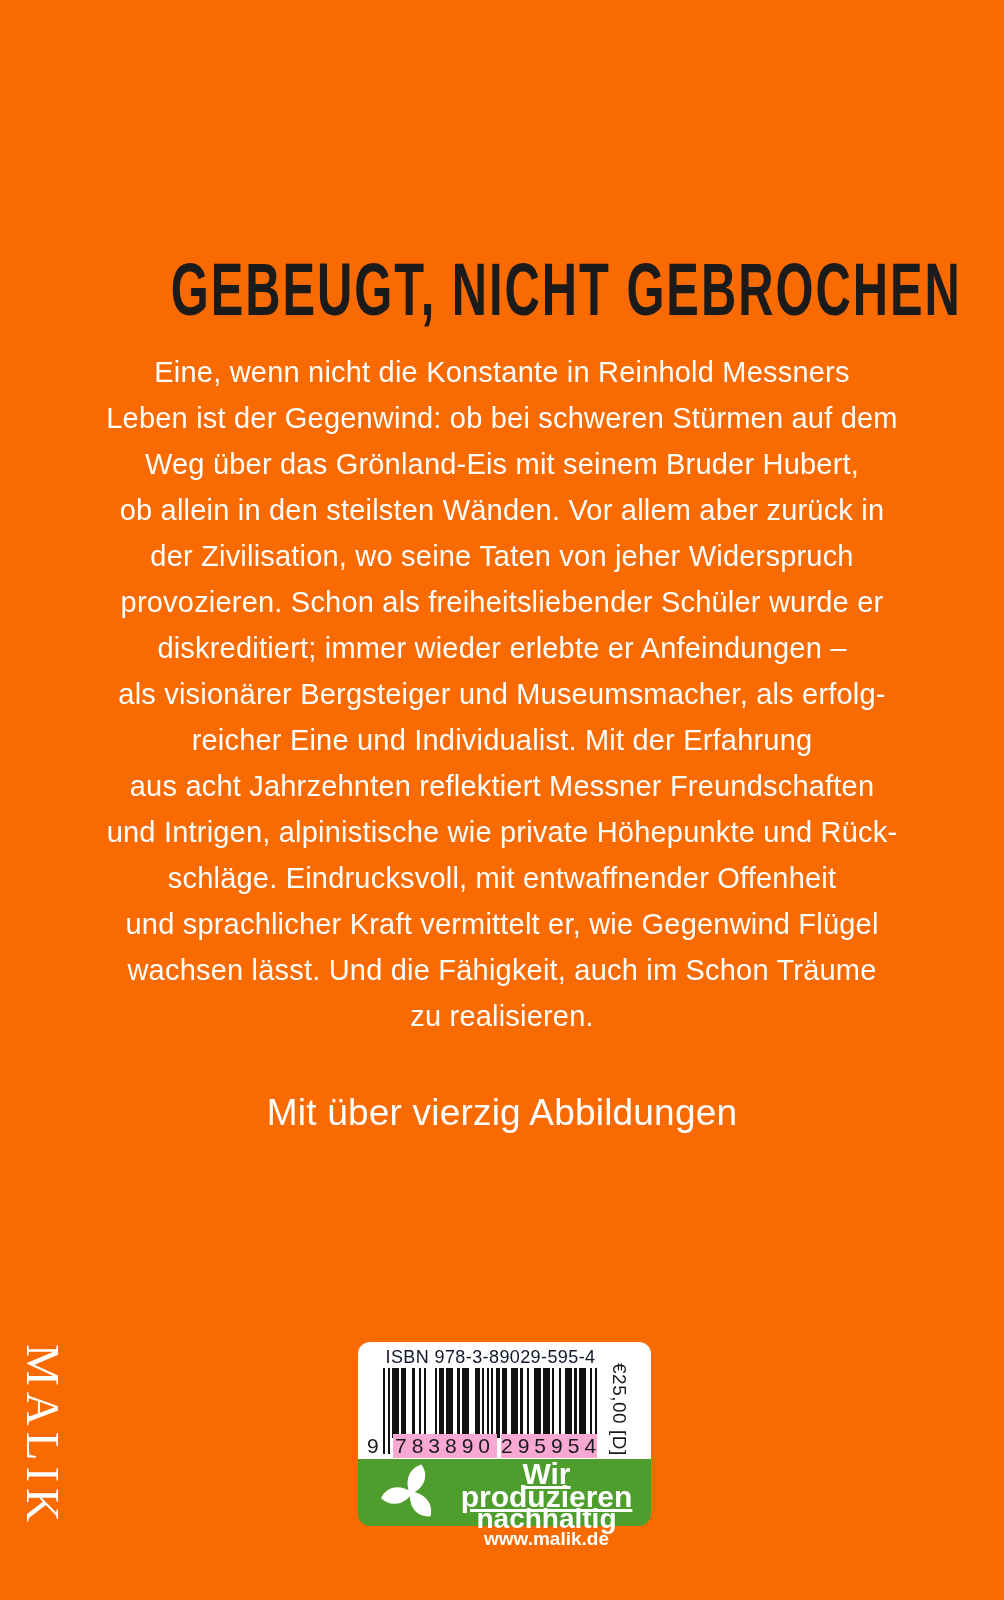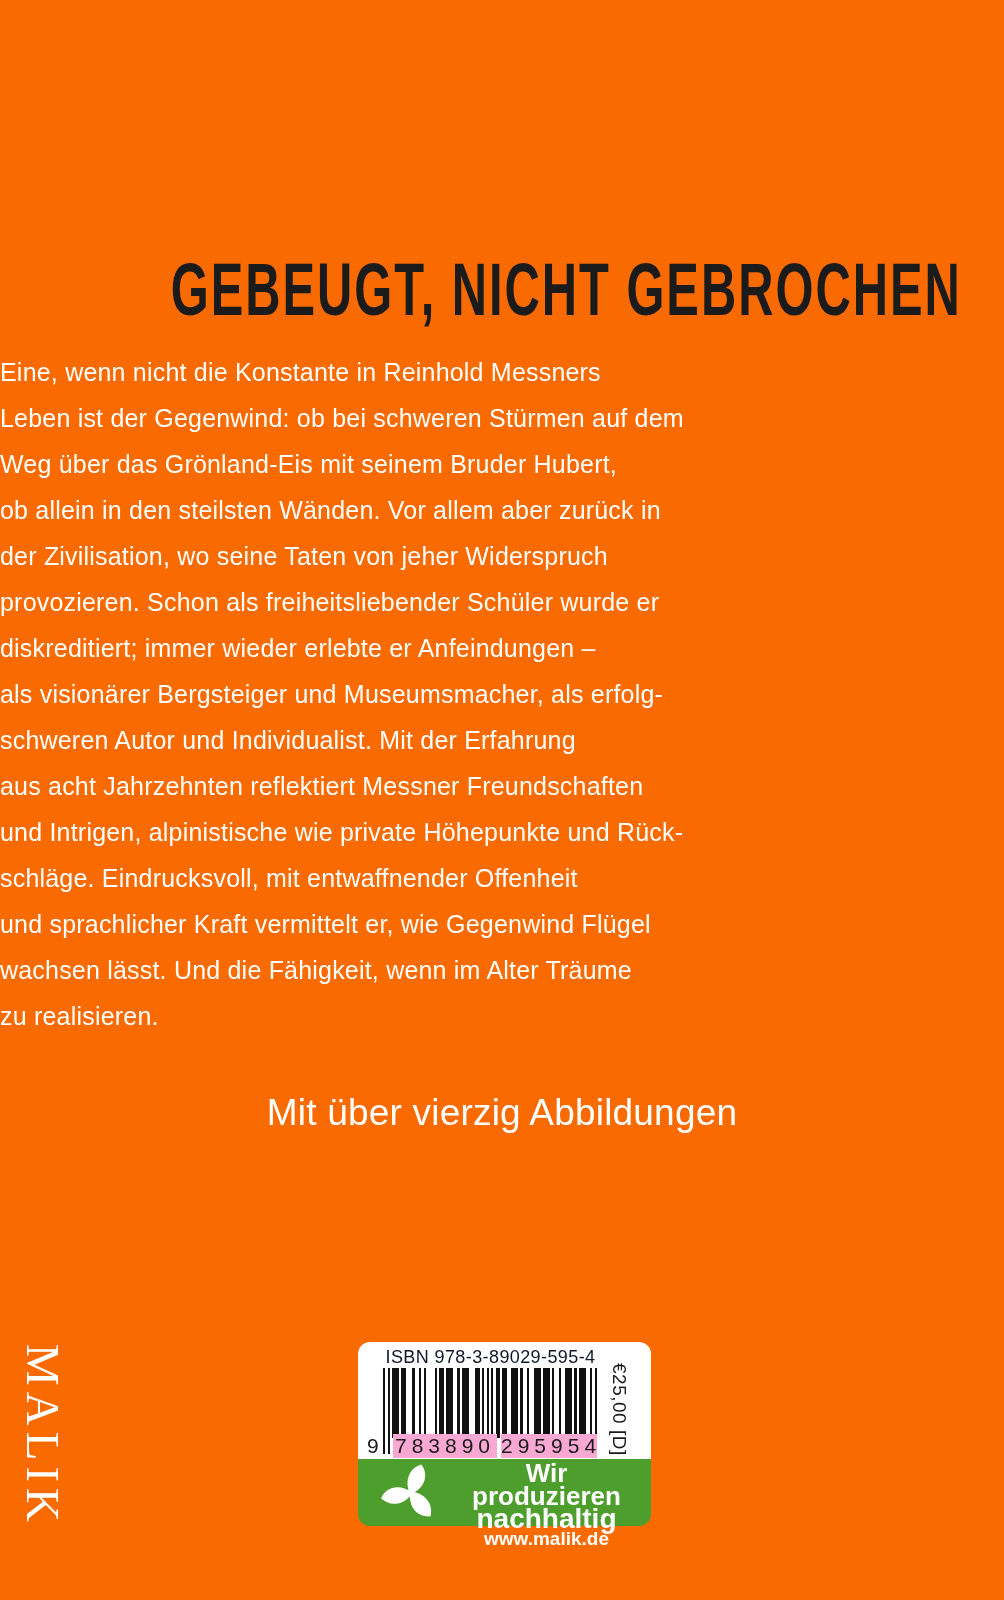--- a/index.html
+++ b/index.html
@@ -30,22 +30,23 @@
     color:var(--title-black);
     white-space:nowrap;
     transform:scaleX(0.66);
     transform-origin:50% 0;
   }
 
   
   .blurb{
     position:absolute;
     top:349px;left:0;right:0;
+    text-align:center;
     color:var(--body-white);
-    font-size:25px;
+    font-size:29px;
     letter-spacing:0.2px;
   }
   .blurb .line{height:46px;line-height:46px;white-space:nowrap;}
 
   .note{
     position:absolute;
     top:1092px;left:0;right:0;
     text-align:center;
     color:var(--body-white);
     font-size:37px;
@@ -122,21 +123,21 @@
     position:absolute;
     left:22px;top:3px;
     width:62px;height:62px;
   }
   .badge-text{
     position:absolute;
     left:92px;right:8px;top:3px;
     text-align:center;
     font-weight:700;
   }
-  .badge-text .b1{font-size:26px;line-height:23px;}
+  .badge-text .b1{font-size:30px;line-height:23px;text-decoration:underline;}
   .badge-text .b2{font-size:28px;line-height:21px;}
   .badge-text .b3{font-size:19px;line-height:20px;}
 
   
   .publisher{
     position:absolute;
     left:22px;top:1344px;
     width:50px;height:182px;
   }
   .publisher span{
@@ -160,26 +161,26 @@
 
   <div class="blurb">
     <div class="line">Eine, wenn nicht die Konstante in Reinhold Messners</div>
     <div class="line">Leben ist der Gegenwind: ob bei schweren Stürmen auf dem</div>
     <div class="line">Weg über das Grönland-Eis mit seinem Bruder Hubert,</div>
     <div class="line">ob allein in den steilsten Wänden. Vor allem aber zurück in</div>
     <div class="line">der Zivilisation, wo seine Taten von jeher Widerspruch</div>
     <div class="line">provozieren. Schon als freiheitsliebender Schüler wurde er</div>
     <div class="line">diskreditiert; immer wieder erlebte er Anfeindungen –</div>
     <div class="line">als visionärer Bergsteiger und Museumsmacher, als erfolg-</div>
-    <div class="line">schweren Autor und Individualist. Mit der Erfahrung</div>
+    <div class="line">reicher Eine und Individualist. Mit der Erfahrung</div>
     <div class="line">aus acht Jahrzehnten reflektiert Messner Freundschaften</div>
     <div class="line">und Intrigen, alpinistische wie private Höhepunkte und Rück-</div>
     <div class="line">schläge. Eindrucksvoll, mit entwaffnender Offenheit</div>
     <div class="line">und sprachlicher Kraft vermittelt er, wie Gegenwind Flügel</div>
-    <div class="line">wachsen lässt. Und die Fähigkeit, wenn im Alter Träume</div>
+    <div class="line">wachsen lässt. Und die Fähigkeit, auch im Schon Träume</div>
     <div class="line">zu realisieren.</div>
   </div>
 
   <div class="note">Mit über vierzig Abbildungen</div>
 
   <div class="label">
     <div class="panel-white">
       <div class="isbn-line">ISBN 978-3-89029-595-4</div>
       <div class="barcode">
         <div class="bars">

